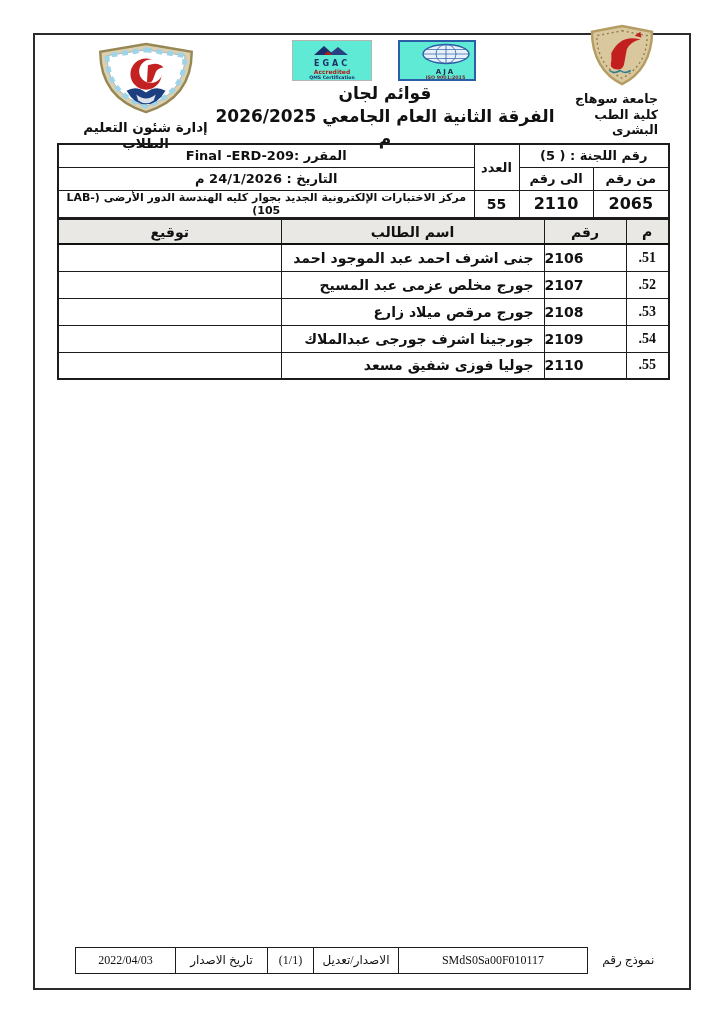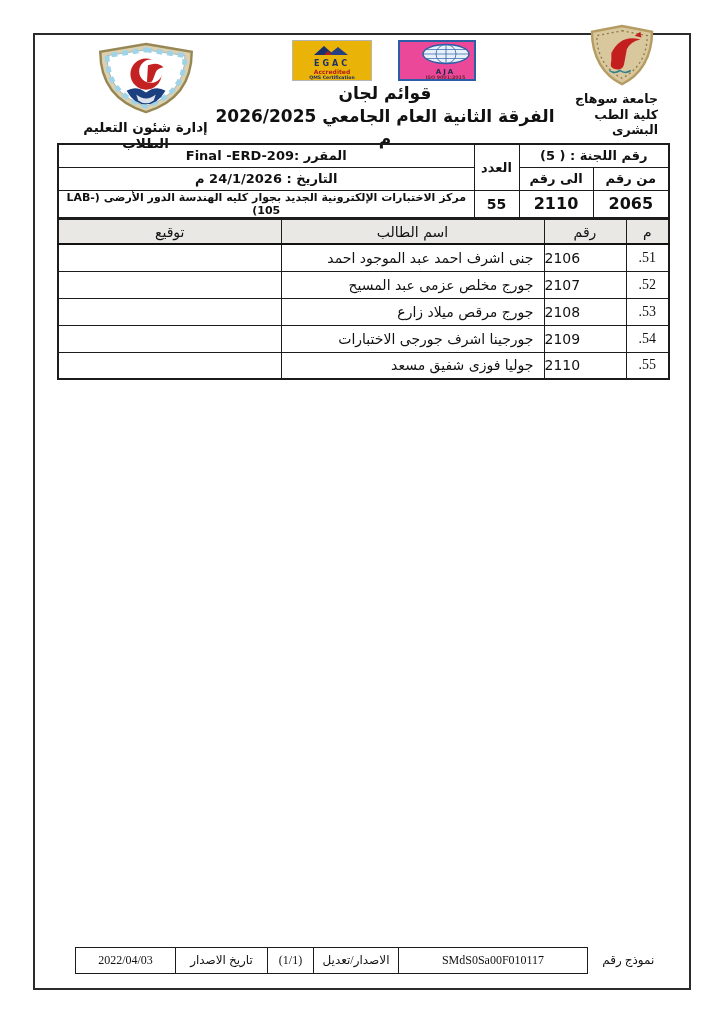--- a/index.html
+++ b/index.html
@@ -20,30 +20,30 @@
   
   .admin-logo-block { position: absolute; left: 63px; top: 42px; width: 165px; text-align: center; }
   .admin-caption { font-size: 13.5px; font-weight: 700; margin-top: 1px; }
   .univ-logo-block { position: absolute; left: 558px; top: 24px; width: 100px; text-align: right; }
   .univ-caption { font-size: 12.5px; font-weight: 700; line-height: 15px; margin-top: 1px; }
   .title-block { position: absolute; left: 215px; top: 82px; width: 340px; text-align: center; direction: rtl; }
   .title-line { font-size: 17px; font-weight: 700; line-height: 23px; }
 
   .egac-box {
     position: absolute; left: 292px; top: 40px; width: 80px; height: 41px;
-    background: #eab308; border: 1px solid #b5b5b2;
+    background: #5eead4; border: 1px solid #b5b5b2;
     text-align: center; overflow: hidden; direction: ltr;
   }
   .egac-name { font-size: 8px; font-weight: 700; color: #1b2f6b; letter-spacing: 3px; line-height: 8px; }
   .egac-accredited { font-size: 6px; font-weight: 700; color: #b01c1c; line-height: 7px; }
   .egac-small { font-size: 4.6px; font-weight: 700; color: #1b2f6b; line-height: 5.4px; }
 
   .aja-box {
     position: absolute; left: 398px; top: 40px; width: 78px; height: 41px;
-    background: #ec4899; border: 2px solid #2b5ea7;
+    background: #5eead4; border: 2px solid #2b5ea7;
     text-align: center; overflow: hidden; direction: ltr; padding-left: 17px;
   }
   .aja-name { font-size: 7px; font-weight: 700; color: #1c2b4a; line-height: 6px; letter-spacing: 2px; }
   .aja-iso { font-size: 4.8px; font-weight: 700; color: #6e2430; line-height: 6px; }
 
   
   table { border-collapse: collapse; table-layout: fixed; direction: rtl; }
   .info-table {
     position: absolute; left: 57px; top: 143px; width: 611px;
     border: 2px solid #1c1c1c;
@@ -57,21 +57,21 @@
   .info-table .count-val { font-size: 14px; }
   .info-table .location { font-size: 11px; }
   .r1 { height: 23px; } .r2 { height: 23px; } .r3 { height: 25px; }
 
   .students-table {
     position: absolute; left: 57px; top: 218px; width: 611px;
     border: 2px solid #1c1c1c;
   }
   .students-table td {
     border: 1.2px solid #1c1c1c;
-    vertical-align: middle; font-weight: 400;
+    vertical-align: middle; font-weight: 700;
   }
   .students-table .hdr td {
     background: #e9e8e4; text-align: center;
     font-size: 14px; height: 25px;
     border-bottom: 2.5px solid #111;
   }
   .students-table .row td { height: 27px; font-size: 14px; }
   .cell-serial { text-align: center; font-family: "Liberation Serif", "DejaVu Serif", serif; font-size: 14px; }
   .cell-number { text-align: left; }
   .cell-name { text-align: right; padding-right: 10px; }
@@ -203,21 +203,21 @@
   </tr>
   <tr class="row">
     <td class="cell-serial">53.</td>
     <td class="cell-number">2108</td>
     <td class="cell-name">جورج مرقص ميلاد زارع</td>
     <td></td>
   </tr>
   <tr class="row">
     <td class="cell-serial">54.</td>
     <td class="cell-number">2109</td>
-    <td class="cell-name">جورجينا اشرف جورجى الاختبارات</td>
+    <td class="cell-name">جورجينا اشرف جورجى عبدالملاك</td>
     <td></td>
   </tr>
   <tr class="row">
     <td class="cell-serial">55.</td>
     <td class="cell-number">2110</td>
     <td class="cell-name">جوليا فوزى شفيق مسعد</td>
     <td></td>
   </tr>
 </tbody>
   </table>

